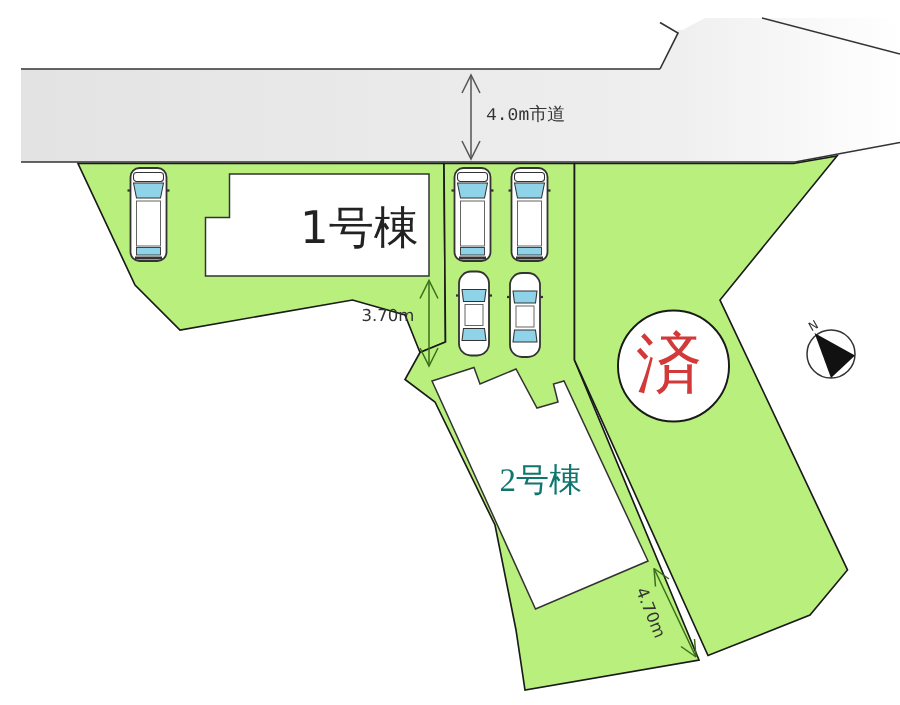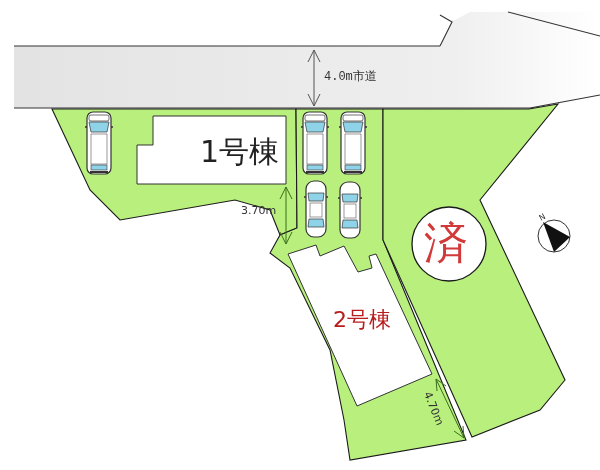--- a/index.html
+++ b/index.html
@@ -98,19 +98,19 @@
     <circle cx="554" cy="236" r="16" fill="#ffffff" stroke="#333" stroke-width="1"></circle>
     <path d="M543 222 L570 237 L554 252 Z" fill="#111"></path>
     <text x="541" y="221" font-size="8" font-family="DejaVu Sans, sans-serif" fill="#333" transform="rotate(-30 541 221)">N</text>
   </g>
 </svg>
 
 <div class="lbl" style="left:324px; top:68px; font-size:12px; color:#333;font-family:Liberation Mono, monospace;">4.0m市道</div>
 
 <div class="lbl" style="left:180px; top:132px; font-size:30px; color:#222;margin-left:20px;">1号棟</div>
 
-<div class="lbl" style="left:333px; top:305px; font-size:22px; color:#b91c1c;">2号棟</div>
+<div class="lbl" style="left:333px; top:305px; font-size:22px; color:#0f766e;font-family:Liberation Serif, serif;">2号棟</div>
 
 <div class="lbl" style="left:241px; top:204px; font-size:11px; color:#333;text-align:center;">3.70m</div>
 
 <div class="lbl" style="left:416px; top:402px; font-size:11px; color:#333; transform:rotate(68deg); transform-origin:center;">4.70m</div>
 
 <div class="lbl" style="left:424px; top:218px; font-size:44px; line-height:50px; color:#d23a3a;">済</div>
 
 </body></html>

